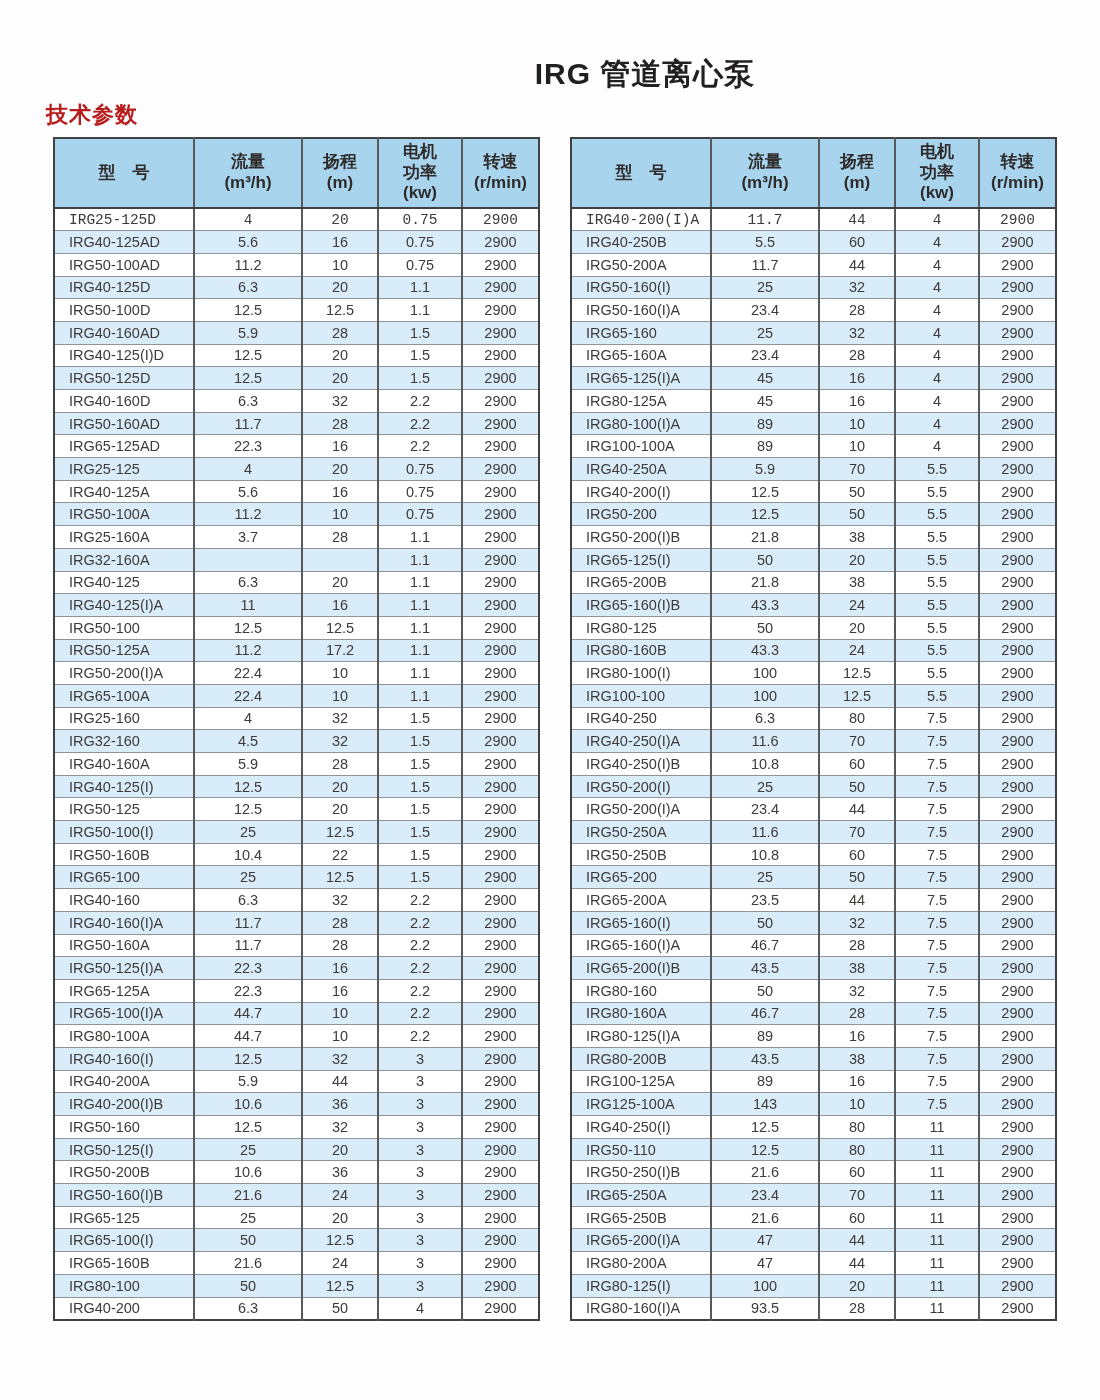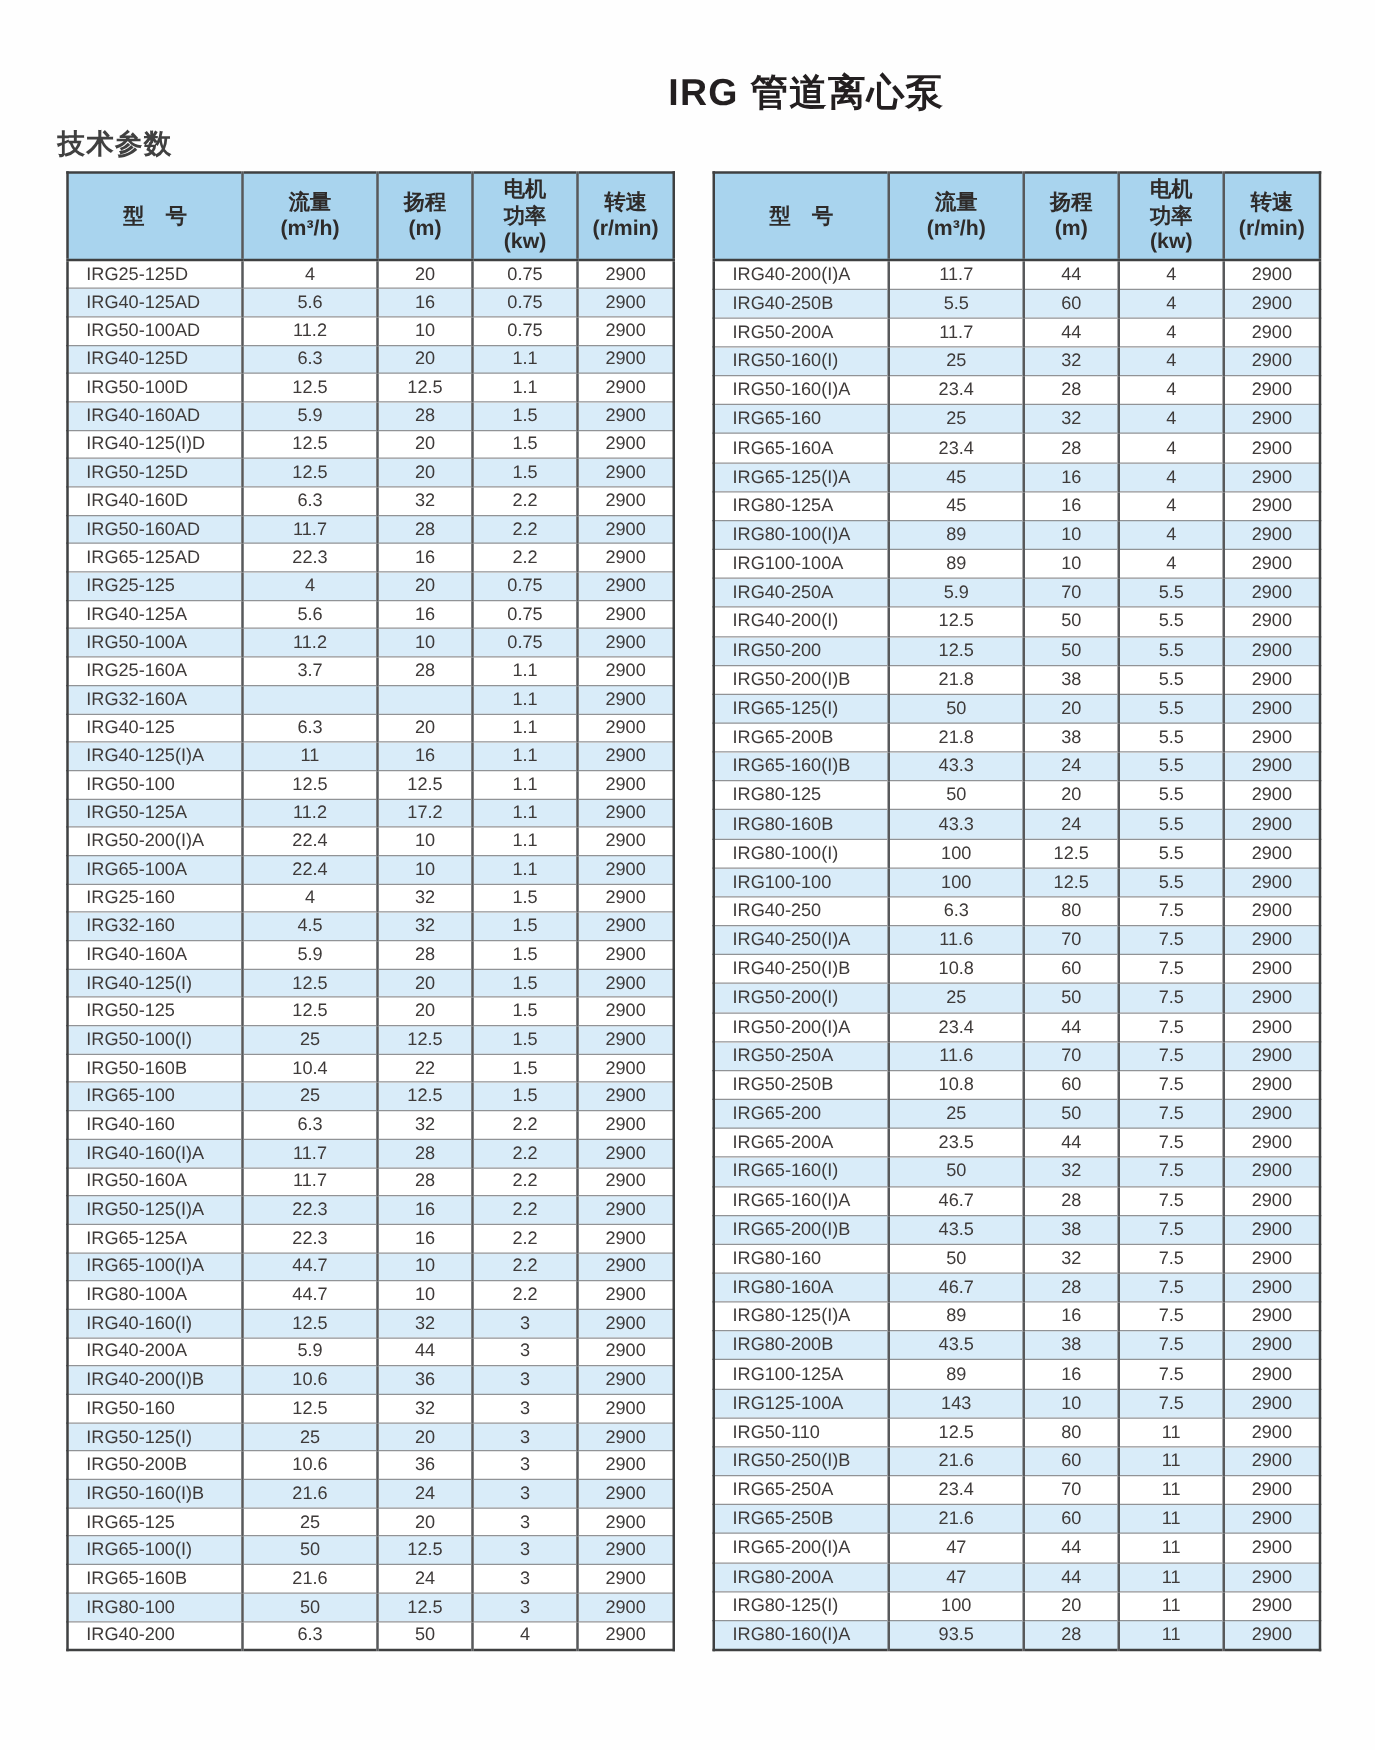--- a/index.html
+++ b/index.html
@@ -11,21 +11,21 @@
     color:var(--text, #3e3a39);
   }
   .page-title {
     position:absolute; top:54px; left:0; width:1100px;
     padding-left:190px; text-align:center;
     font-size:30px; font-weight:bold; color:#231f20; letter-spacing:1px;
     white-space:nowrap;
   }
   .section-heading {
     position:absolute; top:100px; left:46px;
-    font-size:22px; font-weight:bold; color:#404040; letter-spacing:1px;
+    font-size:22px; font-weight:bold; color:#b91c1c; letter-spacing:1px;
   }
   .tables { position:absolute; top:137px; left:53px; display:flex; gap:30px; }
   table.spec {
     border-collapse:collapse; table-layout:fixed; width:485px;
     border:2px solid var(--border-dark, #3f4041);
     background:#ffffff;
   }
   table.spec th {
     background:var(--header-bg, #a9d4ee);
     height:70px; vertical-align:middle; text-align:center;
@@ -36,21 +36,21 @@
   }
   table.spec th div { pointer-events:none; }
   table.spec td {
     height:22.7px; font-size:14.5px; text-align:center;
     color:var(--text, #3e3a39);
     border-left:2px solid var(--border-mid, #58595b);
     border-top:1px solid var(--border-light, #919396);
     overflow:hidden; white-space:nowrap;
   }
   table.spec td:first-child, table.spec th:first-child { border-left:none; }
-  table.spec tbody tr:first-child td { border-top:none; }
+  table.spec tbody tr:first-child td { border-top:none;font-family:Liberation Mono, monospace; }
   table.spec tbody tr:nth-child(even) td { background:var(--stripe-bg, #d9ecf9); }
   table.spec td.model { text-align:left; padding-left:14px; }
 </style>
 </head>
 <body>
 
 <div class="page-title">IRG 管道离心泵</div>
 <div class="section-heading">技术参数</div>
 
 <div class="tables">
@@ -739,20 +739,27 @@
           <td class="num">2900</td>
         </tr>
         <tr>
           <td class="model">IRG125-100A</td>
           <td class="num">143</td>
           <td class="num">10</td>
           <td class="num">7.5</td>
           <td class="num">2900</td>
         </tr>
         <tr>
+          <td class="model">IRG40-250(I)</td>
+          <td class="num">12.5</td>
+          <td class="num">80</td>
+          <td class="num">11</td>
+          <td class="num">2900</td>
+        </tr>
+        <tr>
           <td class="model">IRG50-110</td>
           <td class="num">12.5</td>
           <td class="num">80</td>
           <td class="num">11</td>
           <td class="num">2900</td>
         </tr>
         <tr>
           <td class="model">IRG50-250(I)B</td>
           <td class="num">21.6</td>
           <td class="num">60</td>

